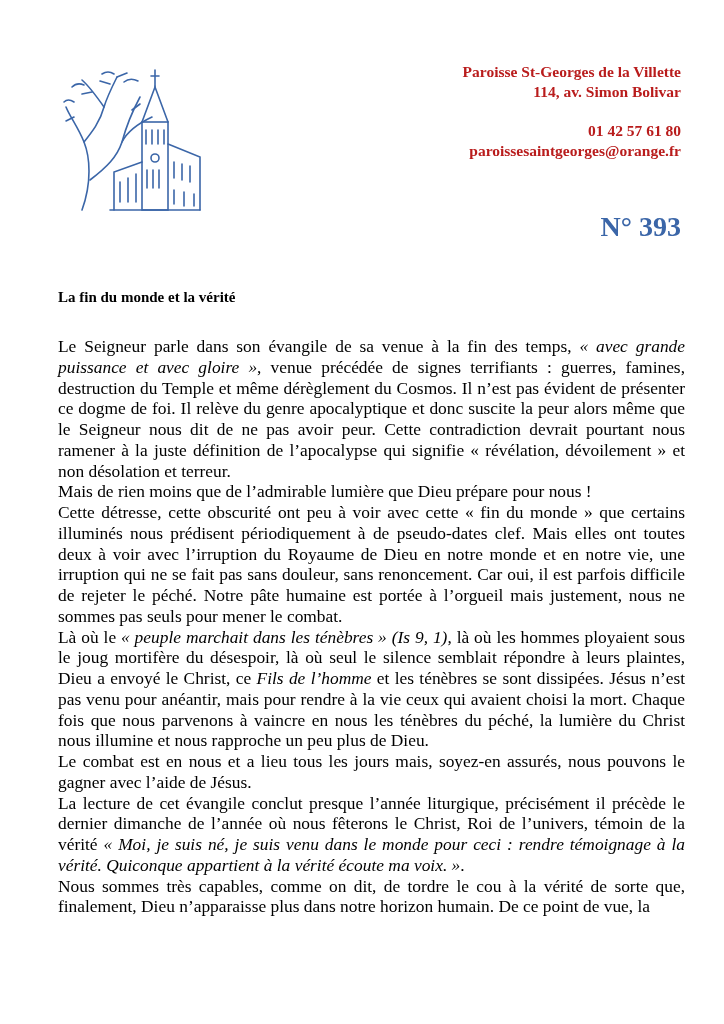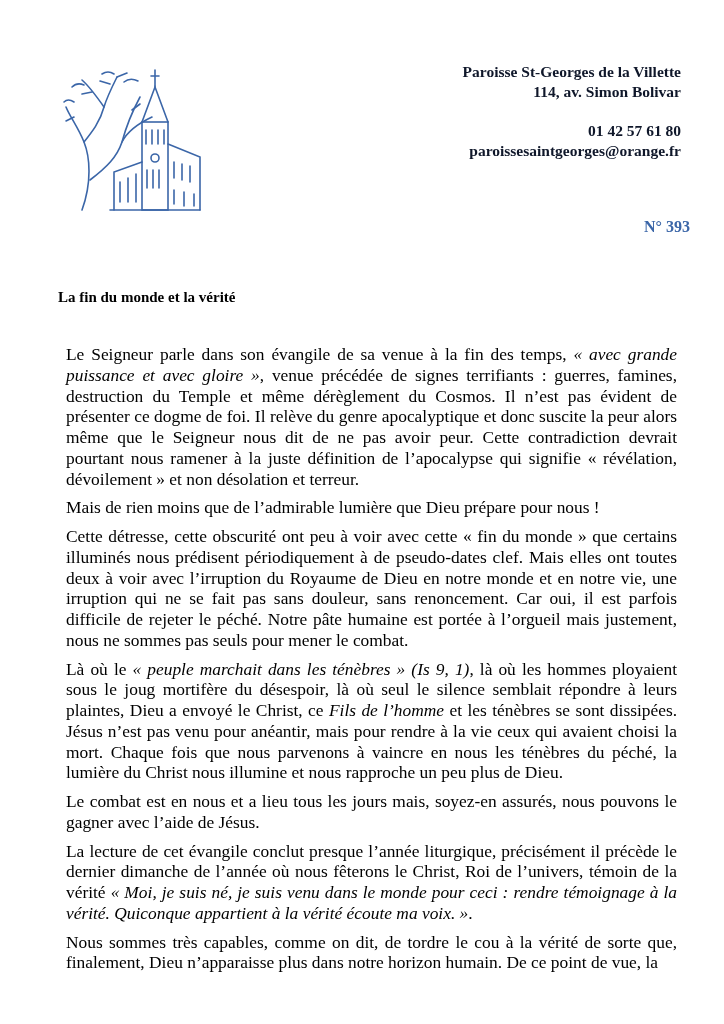--- a/index.html
+++ b/index.html
@@ -1,28 +1,28 @@
 <!DOCTYPE html>
 <html><head>
   <meta charset="utf-8">
   <style>
     html, body { margin: 0; padding: 0; background: #ffffff; }
     body { width: 724px; height: 1024px; position: relative; overflow: hidden;
            font-family: "Liberation Serif", serif; color: #000; }
     .logo { position: absolute; left: 62px; top: 62px; width: 140px; height: 150px; }
     .header { position: absolute; right: 43px; top: 62px; text-align: right;
-              color: #0f172a; font-weight: bold; font-size: 15.5px; line-height: 20px; }
+              color: #b91c1c; font-weight: bold; font-size: 15.5px; line-height: 20px; }
     .header .gap { height: 19px; }
-    .issue { position: absolute; right: 34px; top: 215px; text-align: right;
-             color: #3b66a8; font-weight: bold; font-size: 16px; line-height: 24px; font-family: Liberation Serif, serif; }
+    .issue { position: absolute; right: 43px; top: 215px; text-align: right;
+             color: #3b66a8; font-weight: bold; font-size: 28px; line-height: 24px; font-family: Liberation Serif, serif; }
     .title { position: absolute; left: 58px; top: 285px; font-weight: bold;
              font-size: 15px; line-height: 24px; }
     .body { position: absolute; left: 58px; top: 336px; width: 627px;
             font-size: 17.4px; line-height: 20.75px; }
-    .body p { margin: 8px; text-align: justify; }
+    .body p { margin: 0; text-align: justify; }
     .body p.last { text-align-last: left; }
     .body i { font-style: italic; }
   </style>
 </head>
 <body>
 
 <div class="logo">
   <svg width="140" height="150" viewBox="0 0 140 150">
     <g fill="none" stroke="#3b66a8" stroke-width="1.6" stroke-linecap="round">
 

